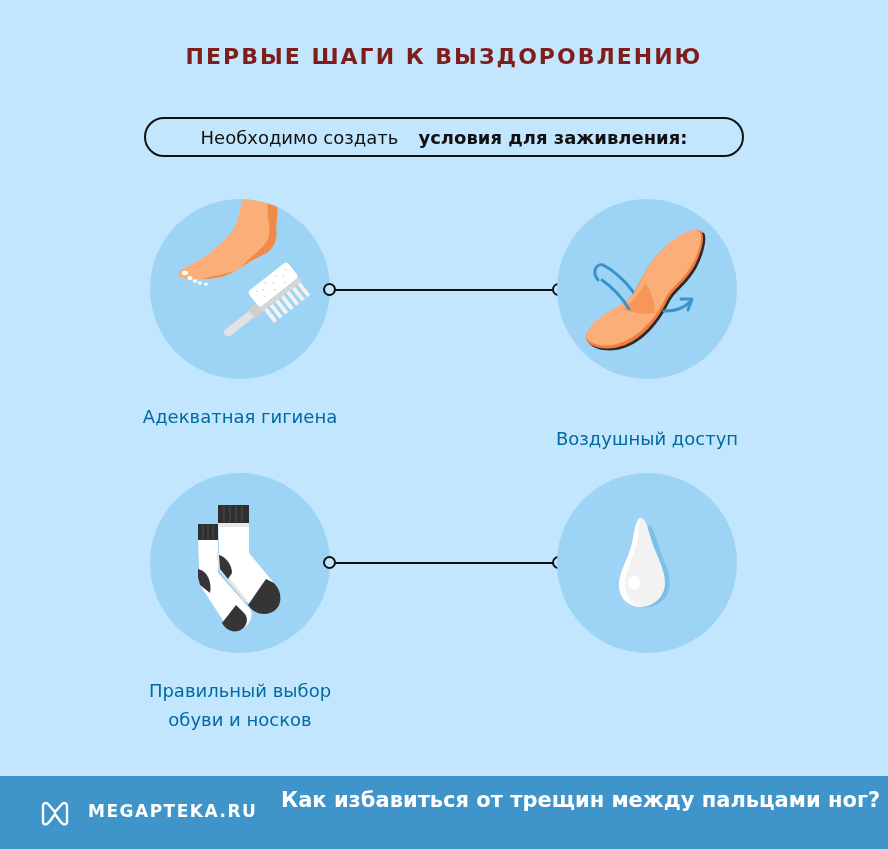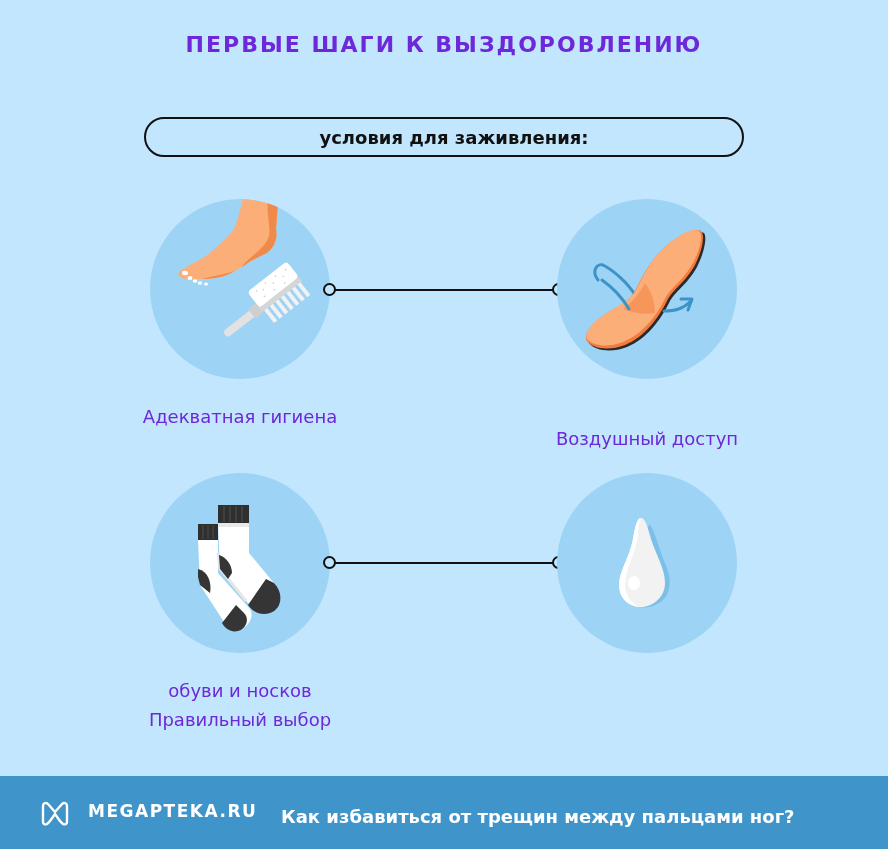--- a/index.html
+++ b/index.html
@@ -5,26 +5,26 @@
     * { margin: 0; padding: 0; box-sizing: border-box; }
     html, body { width: 888px; height: 849px; overflow: hidden; }
     body {
       background: #c2e6fd;
       font-family: "DejaVu Sans", sans-serif;
       color: #111;
       position: relative;
     }
     .title {
       position: absolute;
-      top: 32px; left: 0; width: 888px;
+      top: 44px; left: 0; width: 888px;
       text-align: center;
       font-weight: bold;
       font-size: 22px;
       letter-spacing: 2px;
-      color: #6d28d9;
+      color: #7f1d1d;
     }
     .pill {
       position: absolute;
       top: 117px; left: 144px;
       width: 600px; height: 40px;
       border: 2px solid #111;
       border-radius: 20px;
       display: flex; align-items: center; justify-content: center;
       font-size: 18px;
       white-space: nowrap;
@@ -53,46 +53,47 @@
       background: #c2e6fd;
     }
     .connector .dot.l { left: 0; }
     .connector .dot.r { right: 0; }
     .label {
       position: absolute;
       width: 320px;
       text-align: center;
       font-size: 18px;
       line-height: 29px;
-      color: #6d28d9;
+      color: #0369a1;
     }
     .footer {
       position: absolute;
       left: 0; top: 776px;
       width: 888px; height: 88px;
       background: #3f94c9;
       display: flex; align-items: center;
     }
     .logo-icon { position: absolute; left: 39px; top: 24px; }
     .brand {
       position: absolute; left: 88px; top: 25px;
       color: #fff; font-weight: bold; font-size: 17px; letter-spacing: 1.5px;
     }
     .footer-link {
-      position: absolute; left: 281px; top: 30px;
-      color: #fff; font-weight: bold; font-size: 18px;
+      position: absolute; left: 281px; top: 12px;
+      color: #fff; font-weight: bold; font-size: 21px;
       white-space: nowrap;
     }
   </style>
 </head>
 <body>
 
 <div class="title">ПЕРВЫЕ ШАГИ К ВЫЗДОРОВЛЕНИЮ</div>
 
 <div class="pill">
+  <span>Необходимо создать</span>
   <span class="b">условия для заживления:</span>
 </div>
 
 <div class="circle" style="left:150px; top:199px;">
   <svg width="180" height="180" viewBox="0 0 180 180">
 
     <path d="M93 0 L128 4 L126 30 C128 40 124 50 115 55 C100 62 96 66 85 72 C75 78 64 80 52 80 L36 80 C30 79 26 76 30 72 C38 66 50 62 60 54 C70 45 78 38 84 30 C88 22 90 10 93 0 Z" fill="#fcae78"></path>
     <path d="M118 2 L128 4 L126 30 C128 40 124 50 115 55 C106 59 100 62 92 68 C96 60 112 52 118 40 C122 30 116 18 118 2 Z" fill="#ef8a4a"></path>
     <path d="M85 72 C75 78 64 80 52 80 L60 78 C70 76 78 74 85 72 Z" fill="#ef8a4a"></path>
 
@@ -195,22 +196,22 @@
 <div class="circle" style="left:557px; top:473px;">
   <svg width="180" height="180" viewBox="0 0 180 180">
     <path d="M92 52 C96 52 100 70 108 90 C114 104 114 112 110 122 C104 132 92 136 82 134 C72 132 64 126 62 116 Z" fill="#7cbfe8"></path>
     <path d="M84 45 C88 45 90 52 94 66 C100 84 108 96 108 110 C108 124 96 134 84 134 C70 134 62 124 62 112 C62 98 72 86 76 66 C78 54 80 45 84 45 Z" fill="#f2f2f2"></path>
     <path d="M84 45 C80 45 78 54 76 66 C72 86 62 98 62 112 C62 124 70 132 82 134 C74 130 68 122 68 112 C68 98 76 86 80 68 C82 56 82 46 84 45 Z" fill="#ffffff"></path>
     <ellipse cx="77" cy="110" rx="6" ry="7" fill="#ffffff"></ellipse>
   </svg>
 </div>
 
 <div class="label" style="left:80px; top:676px;">
+  <div>Правильный выбор</div>
   <div>обуви и носков</div>
-  <div>Правильный выбор</div>
 </div>
 <div class="label" style="left:487px; top:676px;">
 </div>
 
 <div class="footer">
   <svg class="logo-icon" width="32" height="26" viewBox="0 0 32 26">
     <path d="M4 22 L4 6 C4 3 7 2 9 4 L16 12 L23 4 C25 2 28 3 28 6 L28 22 C28 24 26 25 24 24 C21 22 19 18 16 14 C13 18 11 22 8 24 C6 25 4 24 4 22 Z" fill="none" stroke="#ffffff" stroke-width="2.4" stroke-linejoin="round"></path>
   </svg>
   <div class="brand">MEGAPTEKA.RU</div>
   <div class="footer-link">Как избавиться от трещин между пальцами ног?</div>

